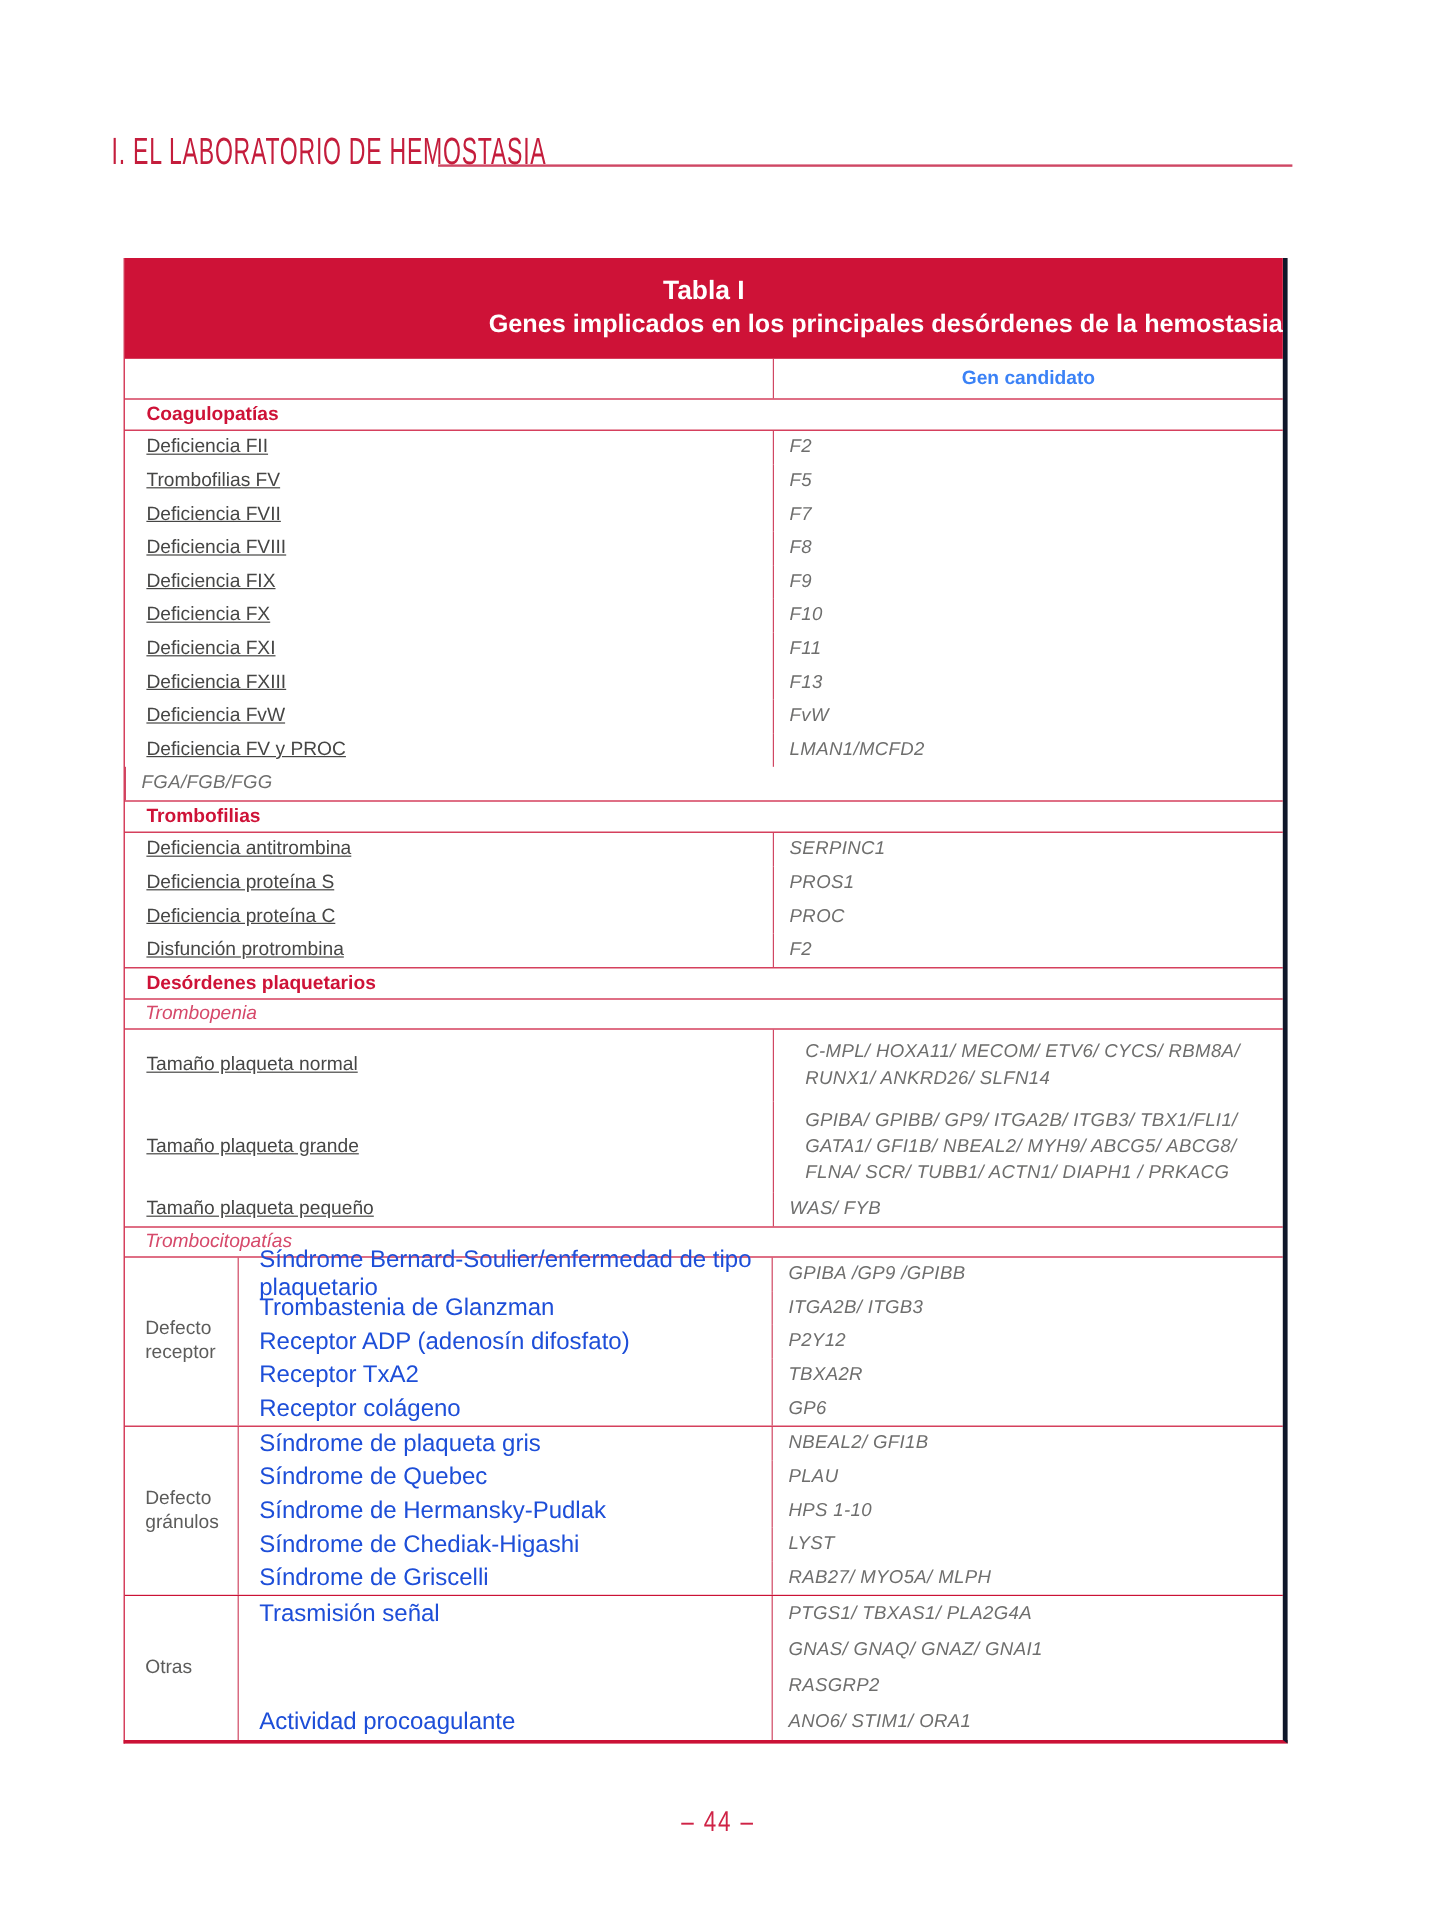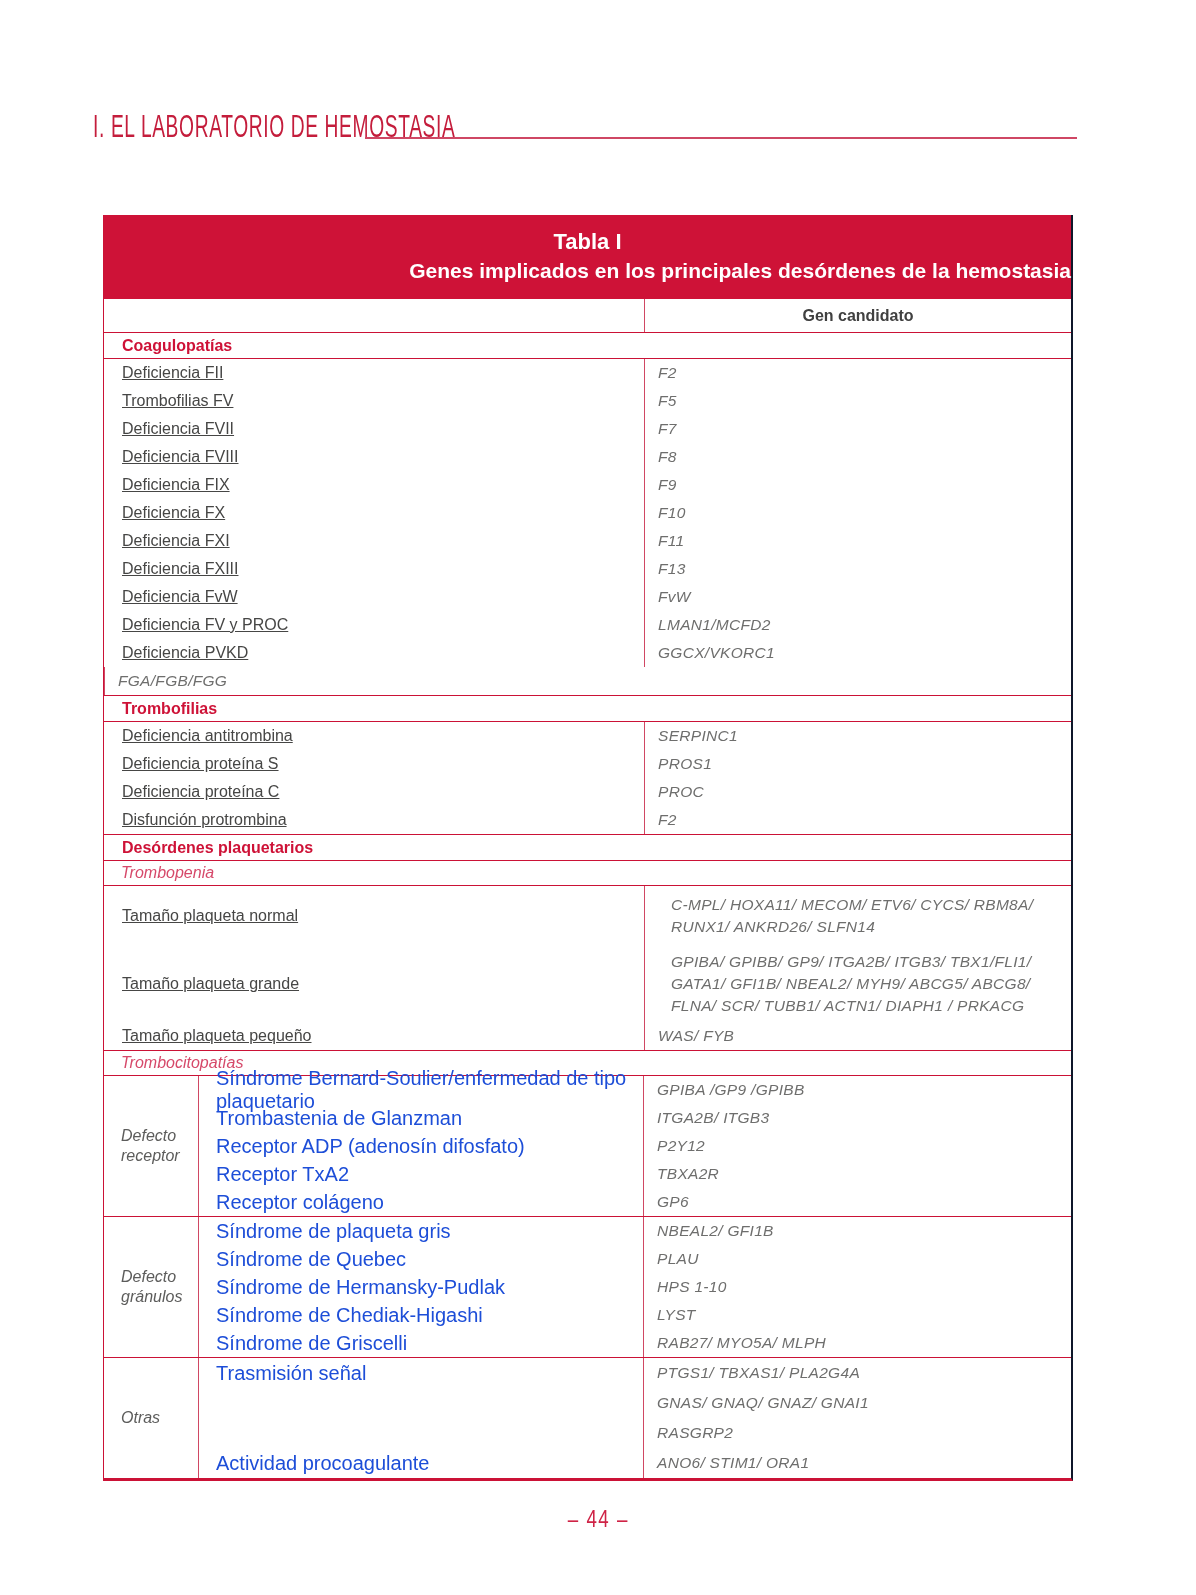--- a/index.html
+++ b/index.html
@@ -12,32 +12,32 @@
   .doc-header { position:absolute; left:93px; top:108px; right:119px; display:flex; }
   .doc-header-text {
     width:272px; overflow:visible; white-space:nowrap;
     color:#c41d3c; font-size:31px; font-weight:400; letter-spacing:1px;
     transform:scaleX(0.62) scaleY(1.02); transform-origin:left top;
   }
   .doc-header-rule { flex:1; border-bottom:2px solid #cf4764; margin-bottom:5px; align-self:flex-end; }
 
   .tbl {
     position:absolute; left:103px; top:215px; width:970px;
-    border-left:1px solid #cb1236; border-right:2px solid #0f172a; border-bottom:3px solid #cb1236;
+    border-left:1px solid #cb1236; border-right:4px solid #0f172a; border-bottom:3px solid #cb1236;
     background:#fff;
   }
   .title-block { background:#ce1237; color:#fff; text-align:center; padding:12px 0 13px 0; }
   .title-line1 { font-size:22px; font-weight:bold; line-height:29px; }
   .title-line2 { font-size:21px; font-weight:bold; line-height:30px;text-align:right; }
 
   .row { display:flex; align-items:stretch; }
   .cell-l { flex:0 0 540px; display:flex; align-items:center; padding-left:18px; font-size:16px; color:#464645;text-decoration:underline; }
   .cell-r { flex:1; border-left:1px solid #d04763; display:flex; align-items:center; padding-left:13px; }
   .colhead-row { height:34px; border-bottom:1px solid #cb1236; }
-  .gen-head { justify-content:center; padding-left:0; font-size:16px; font-weight:bold; color:#404040; }
+  .gen-head { justify-content:center; padding-left:0; font-size:16px; font-weight:bold; color:#3b82f6; }
 
   .section-row {
     height:26px; display:flex; align-items:center; padding-left:18px;
     border-bottom:1px solid #cb1236; color:#ce1237; font-weight:bold; font-size:16px;
   }
   .subsection-row {
     height:25px; display:flex; align-items:center; padding-left:17px;
     border-bottom:1px solid #cb1236; color:#d6496a; font-weight:400; font-style:italic; font-size:16px;
   }
   .block { border-bottom:1px solid #cb1236; }
@@ -46,21 +46,21 @@
   .gene-wrap { line-height:22px; padding:8px 14px 8px 13px; }
 
   .tp-row-1 { height:60px !important; }
   .tp-row-2 { height:76px !important; }
   .tp-row-3 { height:28px !important; }
 
   .gblock { border-bottom:1px solid #cb1236; display:flex; align-items:stretch; }
   .gblock.last { border-bottom:none; }
   .glabel {
     flex:0 0 95px; border-right:1px solid #d04763; display:flex; align-items:center;
-    padding-left:17px; padding-right:6px; font-style:italic; font-size:16px; color:#5c5c5b; line-height:20px;
+    padding-left:17px; padding-right:6px; font-size:16px; color:#5c5c5b; line-height:20px;
   }
   .grows { flex:1; display:flex; flex-direction:column; }
   .grow { display:flex; align-items:stretch; height:28px; }
   .grow.tall { height:30px; }
   .gcell-m { flex:0 0 444px; display:flex; align-items:center; padding-left:17px; font-size:20px; color:#1d4ed8; }
   .gcell-r { flex:1; border-left:1px solid #d04763; display:flex; align-items:center; padding-left:13px; }
 
   .page-number { position:absolute; left:0; right:0; top:1505px; display:flex; justify-content:center; }
   .page-number span {
     color:#cf2346; font-size:24px; letter-spacing:2px;
@@ -121,24 +121,20 @@
         <div class="cell-l">Deficiencia FXIII</div>
         <div class="cell-r gene">F13</div>
       </div>
     <div class="row">
         <div class="cell-l">Deficiencia FvW</div>
         <div class="cell-r gene">FvW</div>
       </div>
     <div class="row">
         <div class="cell-l">Deficiencia FV y PROC</div>
         <div class="cell-r gene">LMAN1/MCFD2</div>
-      </div>
-    <div class="row">
-        <div class="cell-l">Deficiencia PVKD</div>
-        <div class="cell-r gene">GGCX/VKORC1</div>
       </div>
     <div class="row">
         <div class="cell-r gene">FGA/FGB/FGG</div>
       </div>
   </div>
 
   <div class="section-row">Trombofilias</div>
   <div class="block">
     <div class="row">
         <div class="cell-l">Deficiencia antitrombina</div>

